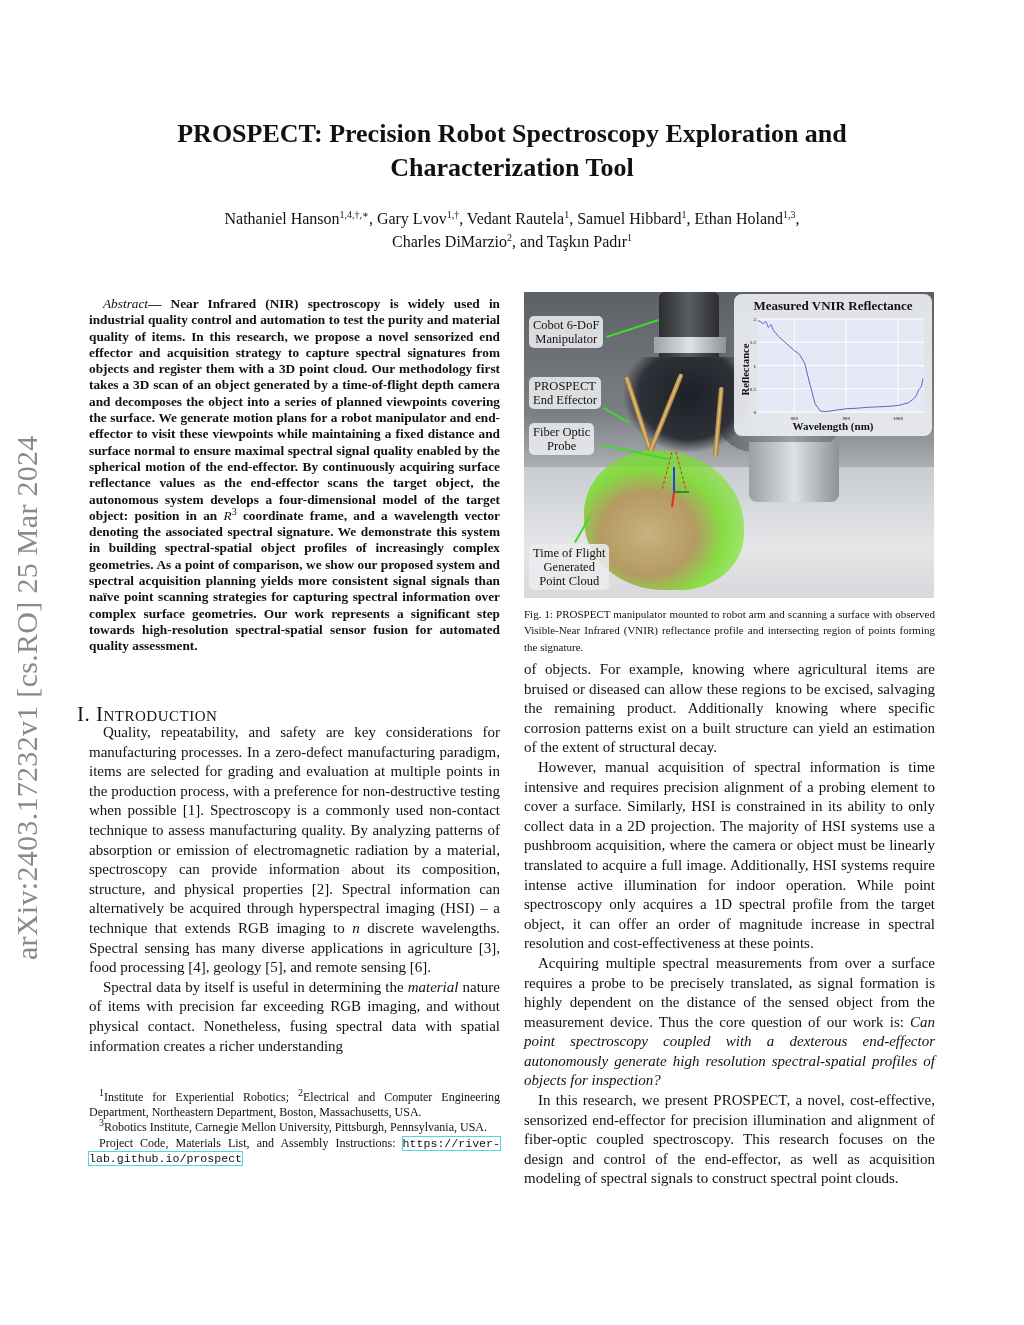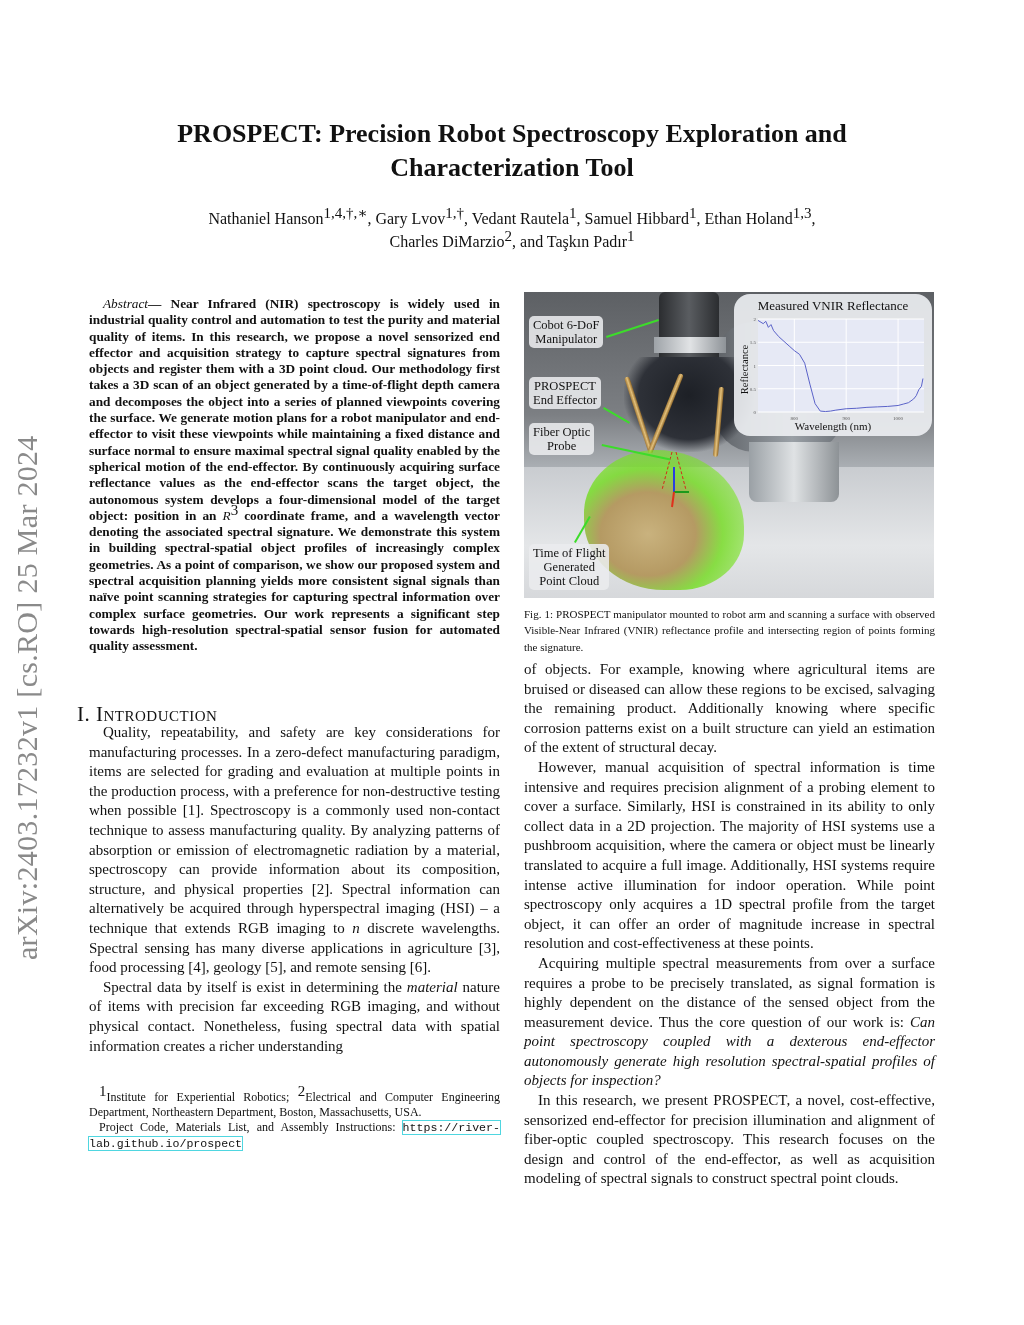--- a/index.html
+++ b/index.html
@@ -4,21 +4,21 @@
 <style>
   html, body { margin:0; padding:0; background:#ffffff; }
   body { width:1024px; height:1325px; position:relative; overflow:hidden;
          font-family:"Liberation Serif","DejaVu Serif",serif; color:#111; }
   .arxiv { position:absolute; left:10px; top:960px; transform-origin:0 0; transform:rotate(-90deg);
            font-size:30px; color:#8a8a8a; white-space:nowrap; letter-spacing:0.3px; width:640px; }
   .title { position:absolute; left:120px; width:784px; top:117px; text-align:center;
            font-weight:bold; font-size:26px; line-height:34px; }
   .authors { position:absolute; left:120px; width:784px; top:207px; text-align:center;
              font-size:16px; line-height:23px; }
-  sup { font-size:15px; line-height:0; }
+  sup { font-size:10px; line-height:0; }
   .col { position:absolute; font-size:15px; line-height:19.6px; text-align:justify; }
   .left { left:89px; width:411px; }
   .right { left:524px; width:411px; }
   .abstract { top:296px; font-weight:bold; font-size:13.3px; line-height:16.3px; text-indent:14px; }
   .abstract .lead { font-style:italic; font-weight:normal; }
   .section-head { position:absolute; left:77px; width:411px; top:702px; text-align:left; font-size:21px; letter-spacing:0.5px; }
   .section-head .sc { font-variant:small-caps; }
   p { margin:0; text-indent:14px; }
   .intro { top:723px; }
   .footnotes { position:absolute; left:89px; width:411px; top:1090px; font-size:12px; line-height:15.2px; text-align:justify; }
@@ -32,21 +32,21 @@
   .robot-ring { position:absolute; left:130px; top:45px; width:72px; height:16px; background:linear-gradient(90deg,#9ea3a8,#e1e3e5 50%,#8e9398); }
   .robot-side { position:absolute; left:190px; top:30px; width:130px; height:130px; border-radius:40px; background:linear-gradient(90deg,#5c6065,#9aa0a6 60%,#6b7076); }
   .robot-base { position:absolute; left:225px; top:150px; width:90px; height:60px; background:linear-gradient(90deg,#9aa0a5,#dfe2e4 50%,#8d9296); border-radius:0 0 8px 8px; }
   .effector { position:absolute; left:100px; top:65px; width:130px; height:95px; background:radial-gradient(ellipse at 50% 40%,#1d2026 0%,#2e3138 55%,rgba(40,40,40,0) 72%); }
   .strut { position:absolute; width:5px; background:linear-gradient(90deg,#a27a3a,#e3c07a,#8d6528); border-radius:3px; transform-origin:top center; }
   .cloud { position:absolute; left:60px; top:158px; width:160px; height:140px; border-radius:45% 55% 40% 50%;
            background:radial-gradient(ellipse at 40% 60%,#c9b27e 0%,#b59a63 35%,rgba(120,220,40,0.85) 55%,rgba(120,230,30,0.55) 75%,rgba(120,230,30,0) 80%); }
   .label { position:absolute; background:rgba(235,236,238,0.88); border-radius:5px; font-size:12.5px; line-height:14px;
            text-align:center; color:#111; padding:2px 4px; white-space:nowrap; }
   .arrow { position:absolute; border-top:2px solid #3cdc2a; transform-origin:0 0; }
-  .inset { position:absolute; left:210px; top:2px; width:198px; height:142px; background:rgba(236,238,241,0.92); border-radius:16px; }
+  .inset { position:absolute; left:210px; top:2px; width:198px; height:142px; background:rgba(236,238,241,0.92); border-radius:8px;font-weight:bold; }
   .inset-title { position:absolute; left:0; width:198px; top:4px; text-align:center; font-size:13px; }
   .inset-xlabel { position:absolute; left:0; width:198px; top:126px; text-align:center; font-size:11px; }
   .inset-ylabel { position:absolute; left:-14px; top:70px; transform:rotate(-90deg); font-size:10.5px; }
   .inset svg { position:absolute; left:0; top:0; }
   .caption { position:absolute; left:524px; width:411px; top:606px; font-size:11px; line-height:16.4px; text-align:justify; }
   .right-body { top:660px; }
   em { font-style:italic; }
 </style>
 </head>
 <body>
@@ -68,25 +68,26 @@
 <div class="col left abstract">
   <span class="lead">Abstract</span><span>—</span><span> Near Infrared (NIR) spectroscopy is widely used in industrial quality control and automation to test the purity and material quality of items. In this research, we propose a novel sensorized end effector and acquisition strategy to capture spectral signatures from objects and register them with a 3D point cloud. Our methodology first takes a 3D scan of an object generated by a time-of-flight depth camera and decomposes the object into a series of planned viewpoints covering the surface. We generate motion plans for a robot manipulator and end-effector to visit these viewpoints while maintaining a fixed distance and surface normal to ensure maximal spectral signal quality enabled by the spherical motion of the end-effector. By continuously acquiring surface reflectance values as the end-effector scans the target object, the autonomous system develops a four-dimensional model of the target object: position in an </span><i style="font-weight:normal">R</i><sup style="font-weight:normal">3</sup><span> coordinate frame, and a wavelength vector denoting the associated spectral signature. We demonstrate this system in building spectral-spatial object profiles of increasingly complex geometries. As a point of comparison, we show our proposed system and spectral acquisition planning yields more consistent signal signals than naïve point scanning strategies for capturing spectral information over complex surface geometries. Our work represents a significant step towards high-resolution spectral-spatial sensor fusion for automated quality assessment.</span>
 </div>
 
 <div class="section-head">
   <span>I.</span>&nbsp;<span class="sc">Introduction</span>
 </div>
 
 <div class="col left intro">
   <p><span>Quality, repeatability, and safety are key considerations for manufacturing processes. In a zero-defect manufacturing paradigm, items are selected for grading and evaluation at multiple points in the production process, with a preference for non-destructive testing when possible [1]. Spectroscopy is a commonly used non-contact technique to assess manufacturing quality. By analyzing patterns of absorption or emission of electromagnetic radiation by a material, spectroscopy can provide information about its composition, structure, and physical properties [2]. Spectral information can alternatively be acquired through hyperspectral imaging (HSI) – a technique that extends RGB imaging to </span><em>n</em><span> discrete wavelengths. Spectral sensing has many diverse applications in agriculture [3], food processing [4], geology [5], and remote sensing [6].</span></p>
-  <p><span>Spectral data by itself is exist in determining the </span><em>material</em><span> nature of items with precision far exceeding RGB imaging, and without physical contact. Nonetheless, fusing spectral data with spatial information creates a richer understanding</span></p>
+  <p><span>Spectral data by itself is useful in determining the </span><em>material</em><span> nature of items with precision far exceeding RGB imaging, and without physical contact. Nonetheless, fusing spectral data with spatial information creates a richer understanding</span></p>
 </div>
 
 <div class="footnotes">
   <p><sup>1</sup><span>Institute for Experiential Robotics; </span><sup>2</sup><span>Electrical and Computer Engineering Department, Northeastern Department, Boston, Massachusetts, USA.</span></p>
+  <p><sup>3</sup><span>Robotics Institute, Carnegie Mellon University, Pittsburgh, Pennsylvania, USA.</span></p>
   <p><span>Project Code, Materials List, and Assembly Instructions: </span><a class="link">https://river-lab.github.io/prospect</a></p>
 </div>
 
 <div class="figure">
   <div class="bg-floor"></div>
   <div class="robot-side"></div>
   <div class="robot-base"></div>
   <div class="robot-arm"></div>
   <div class="robot-ring"></div>
   <div class="effector"></div>

